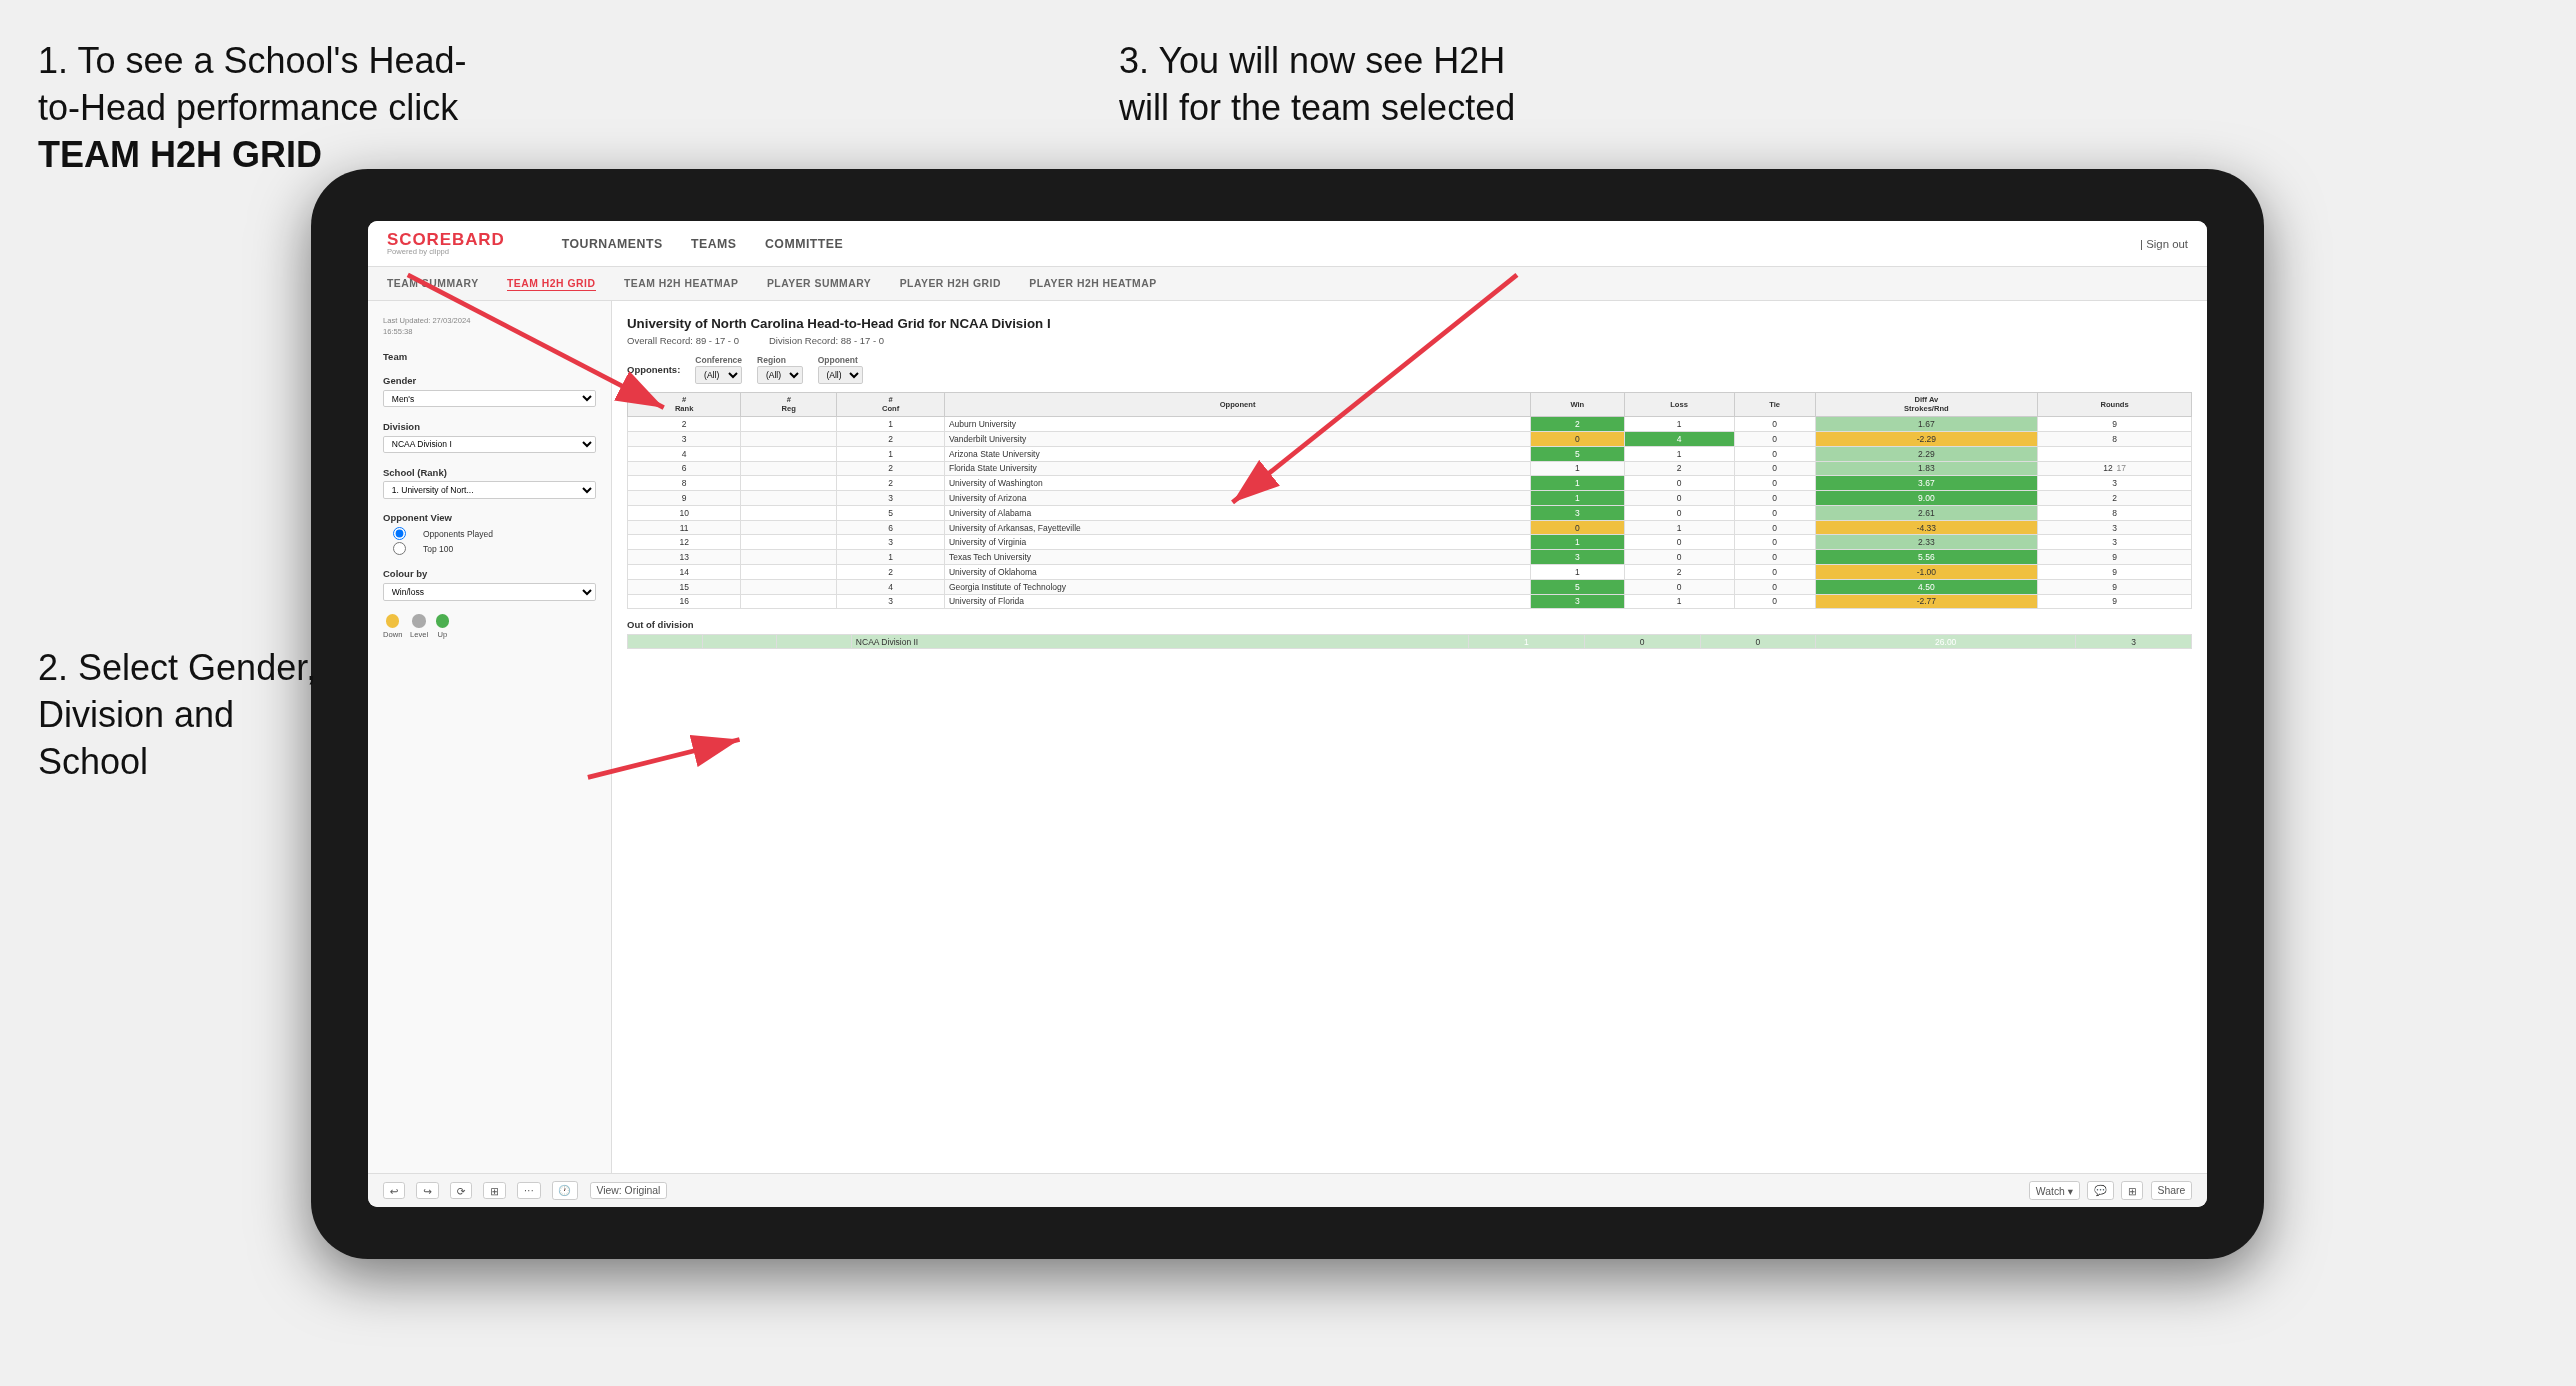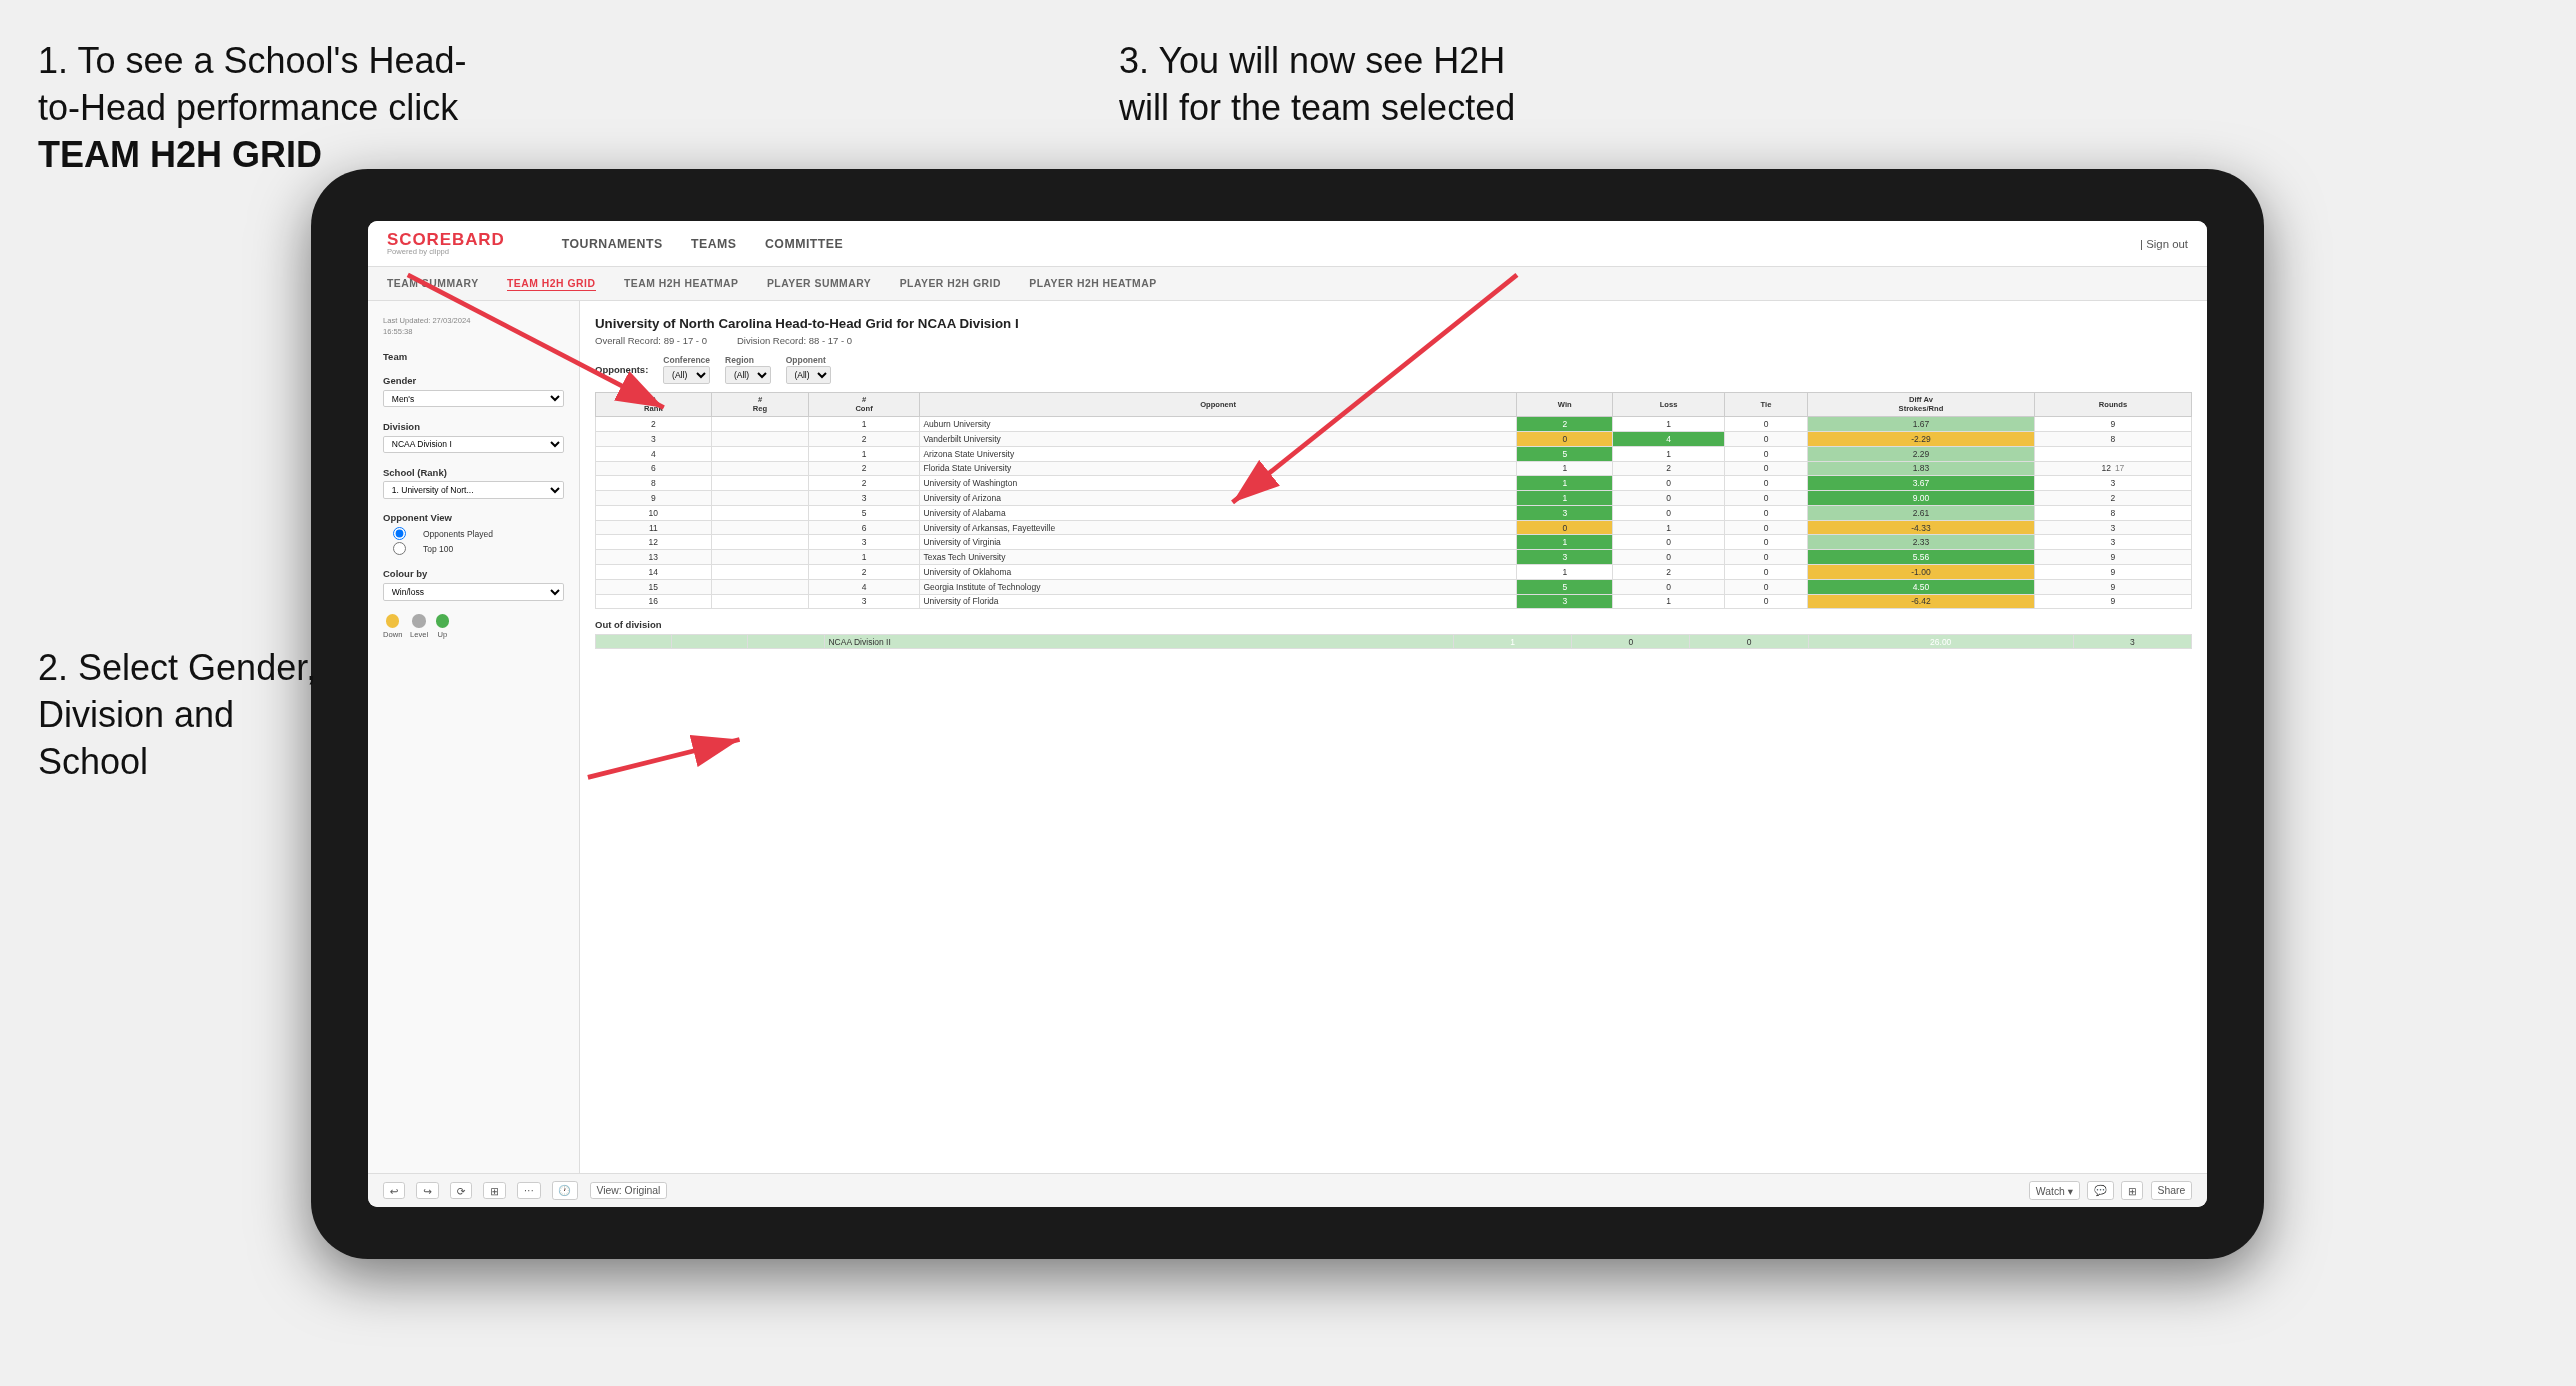--- a/index.html
+++ b/index.html
@@ -127,21 +127,21 @@
     
     .main-content {
       flex: 1;
       display: flex;
       background: #e8e8e8;
       overflow: hidden;
     }
 
     
     .left-panel {
-      width: 212px;
+      width: 244px;
       background: #f9f9f9;
       border-right: 0.9px solid #ddd;
       padding: 15px;
       font-size: 9.5px;
       flex-shrink: 0;
     }
 
     .last-updated {
       font-size: 7.6px;
       color: #888;
@@ -594,21 +594,21 @@
       <td class="num-col">9</td>
     </tr>
               <tr>
       <td class="num-col">16</td>
       <td class="num-col"></td>
       <td class="num-col">3</td>
       <td class="name-col">University of Florida</td>
       <td class="num-col cell-green">3</td>
       <td class="num-col ">1</td>
       <td class="num-col">0</td>
-      <td class="num-col cell-yellow">-6.42</td>
+      <td class="num-col cell-yellow">-2.77</td>
       <td class="num-col">9</td>
     </tr>
             </tbody>
         </table>
 
         <div class="section-header">Out of division</div>
 
         <table class="h2h-table">
           <tbody>
             <tr class="out-of-division-row">

